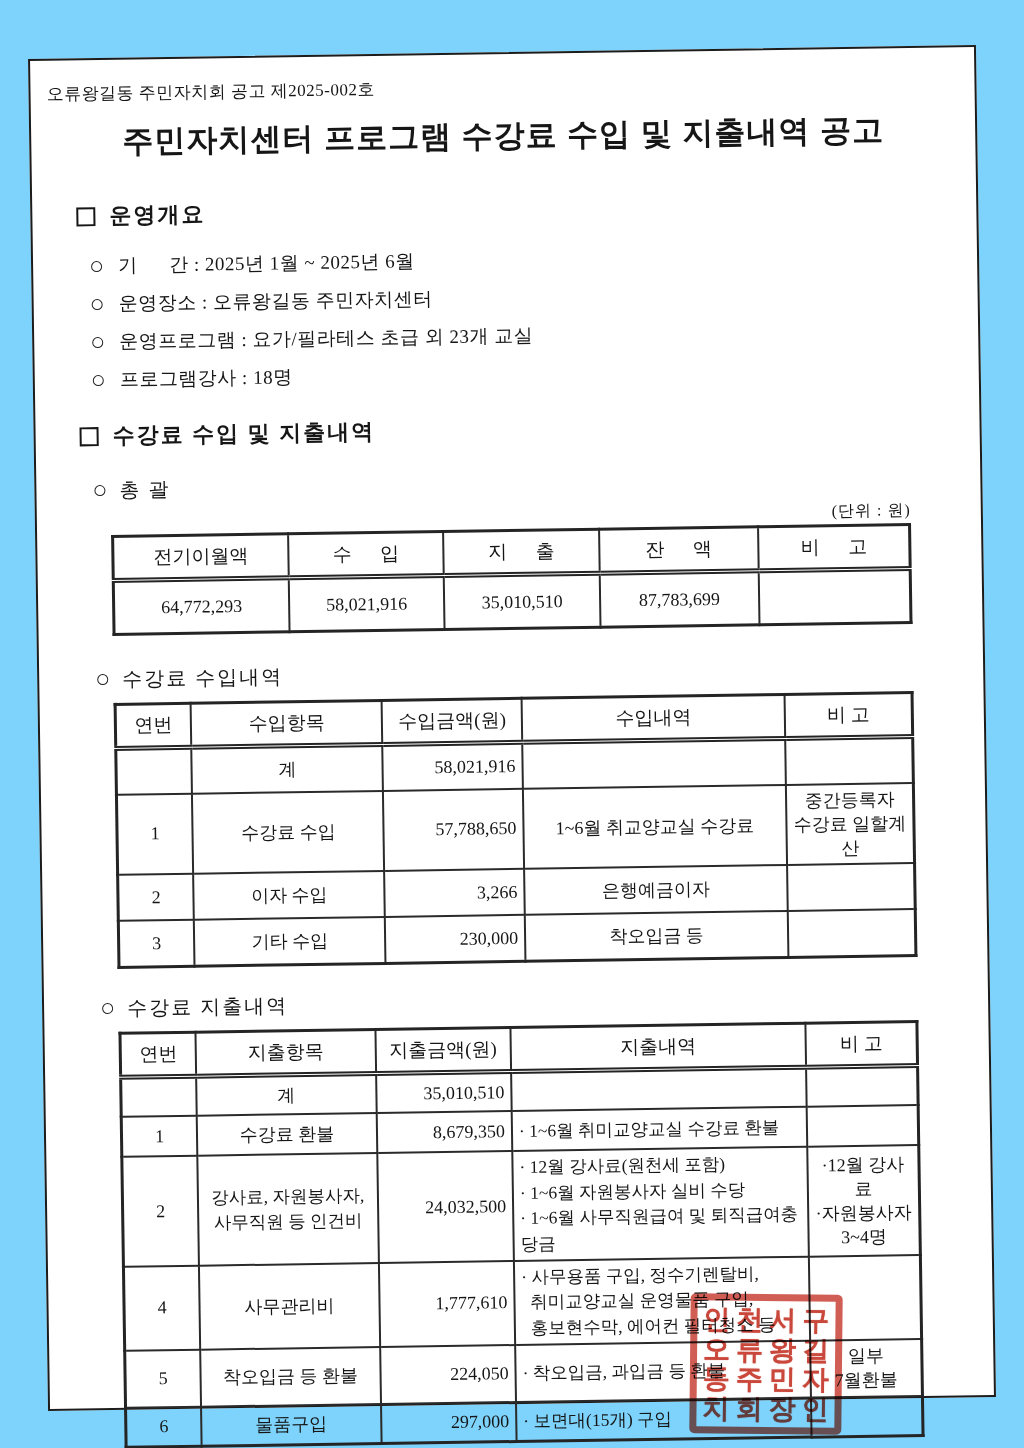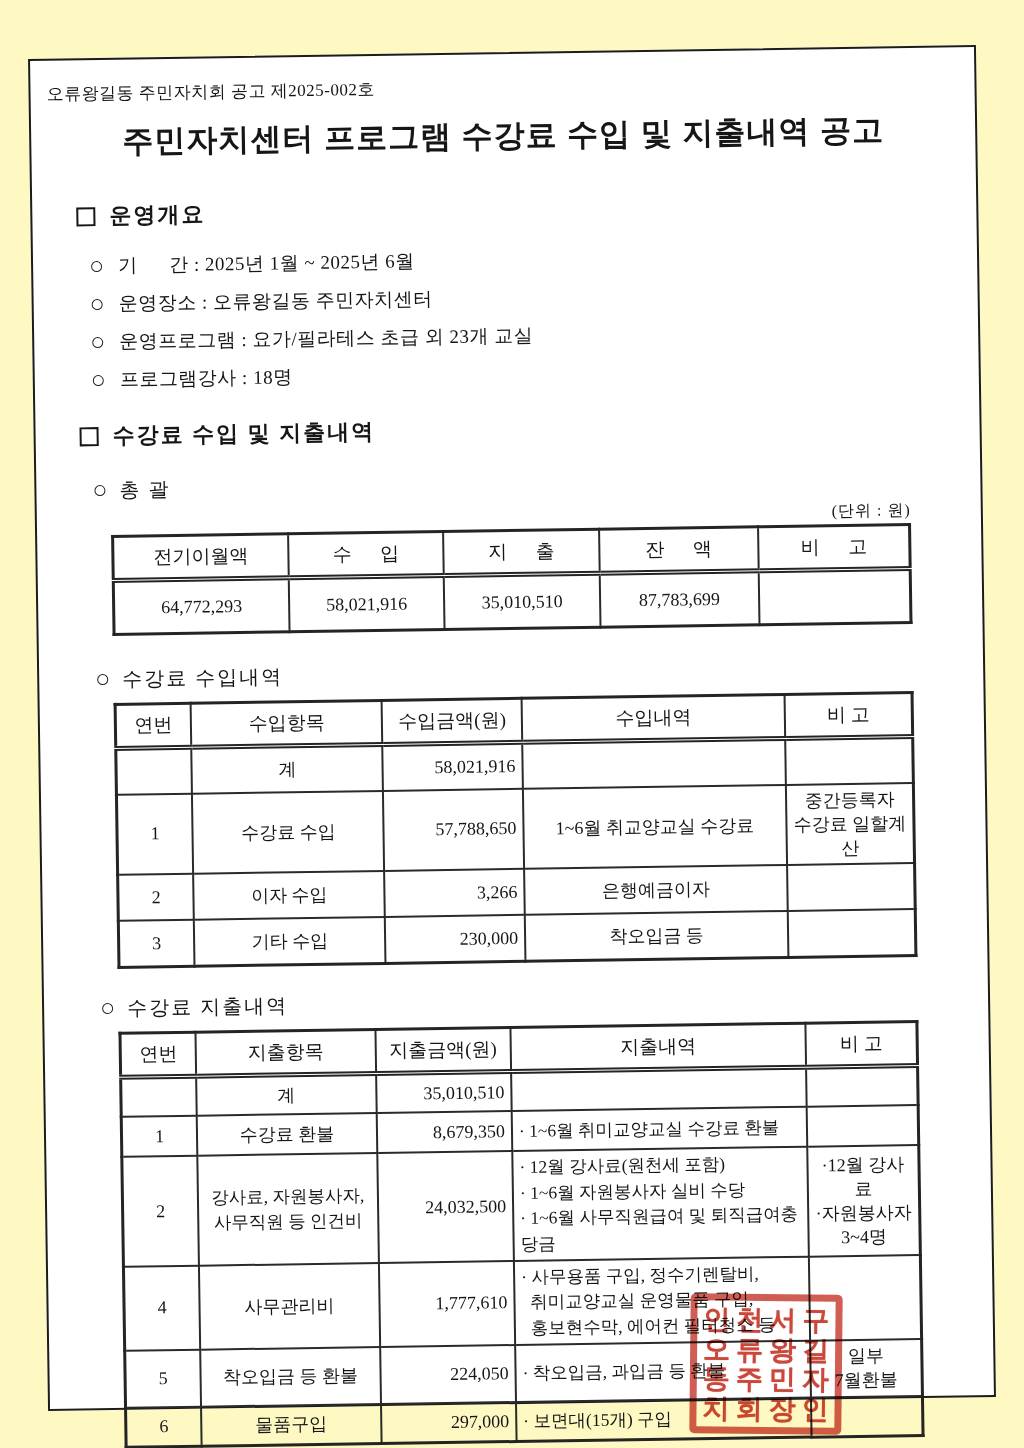--- a/index.html
+++ b/index.html
@@ -4,21 +4,21 @@
 <style>
   * { margin:0; padding:0; box-sizing:border-box; }
   html,body { width:1024px; height:1448px; }
   body {
     background:#f4f4f2;
     font-family:"Liberation Serif","DejaVu Serif",serif;
     color:#161616;
   }
   .page {
     position:relative; width:1024px; height:1448px;
-    background:#fef9c3; overflow:hidden;
+    background:#7dd3fc; overflow:hidden;
   }
   .frame {
     position:absolute; left:38px; top:52px; width:948px; height:1352px;
     border:2px solid #1c1c1c; background:#fff;
     transform:rotate(-0.85deg); transform-origin:50% 50%;
   }
   .inner { padding:22px 14px 0 14px; }
 
   .doc-number { font-size:17px; letter-spacing:0.5px; margin-left:2px; }
 

